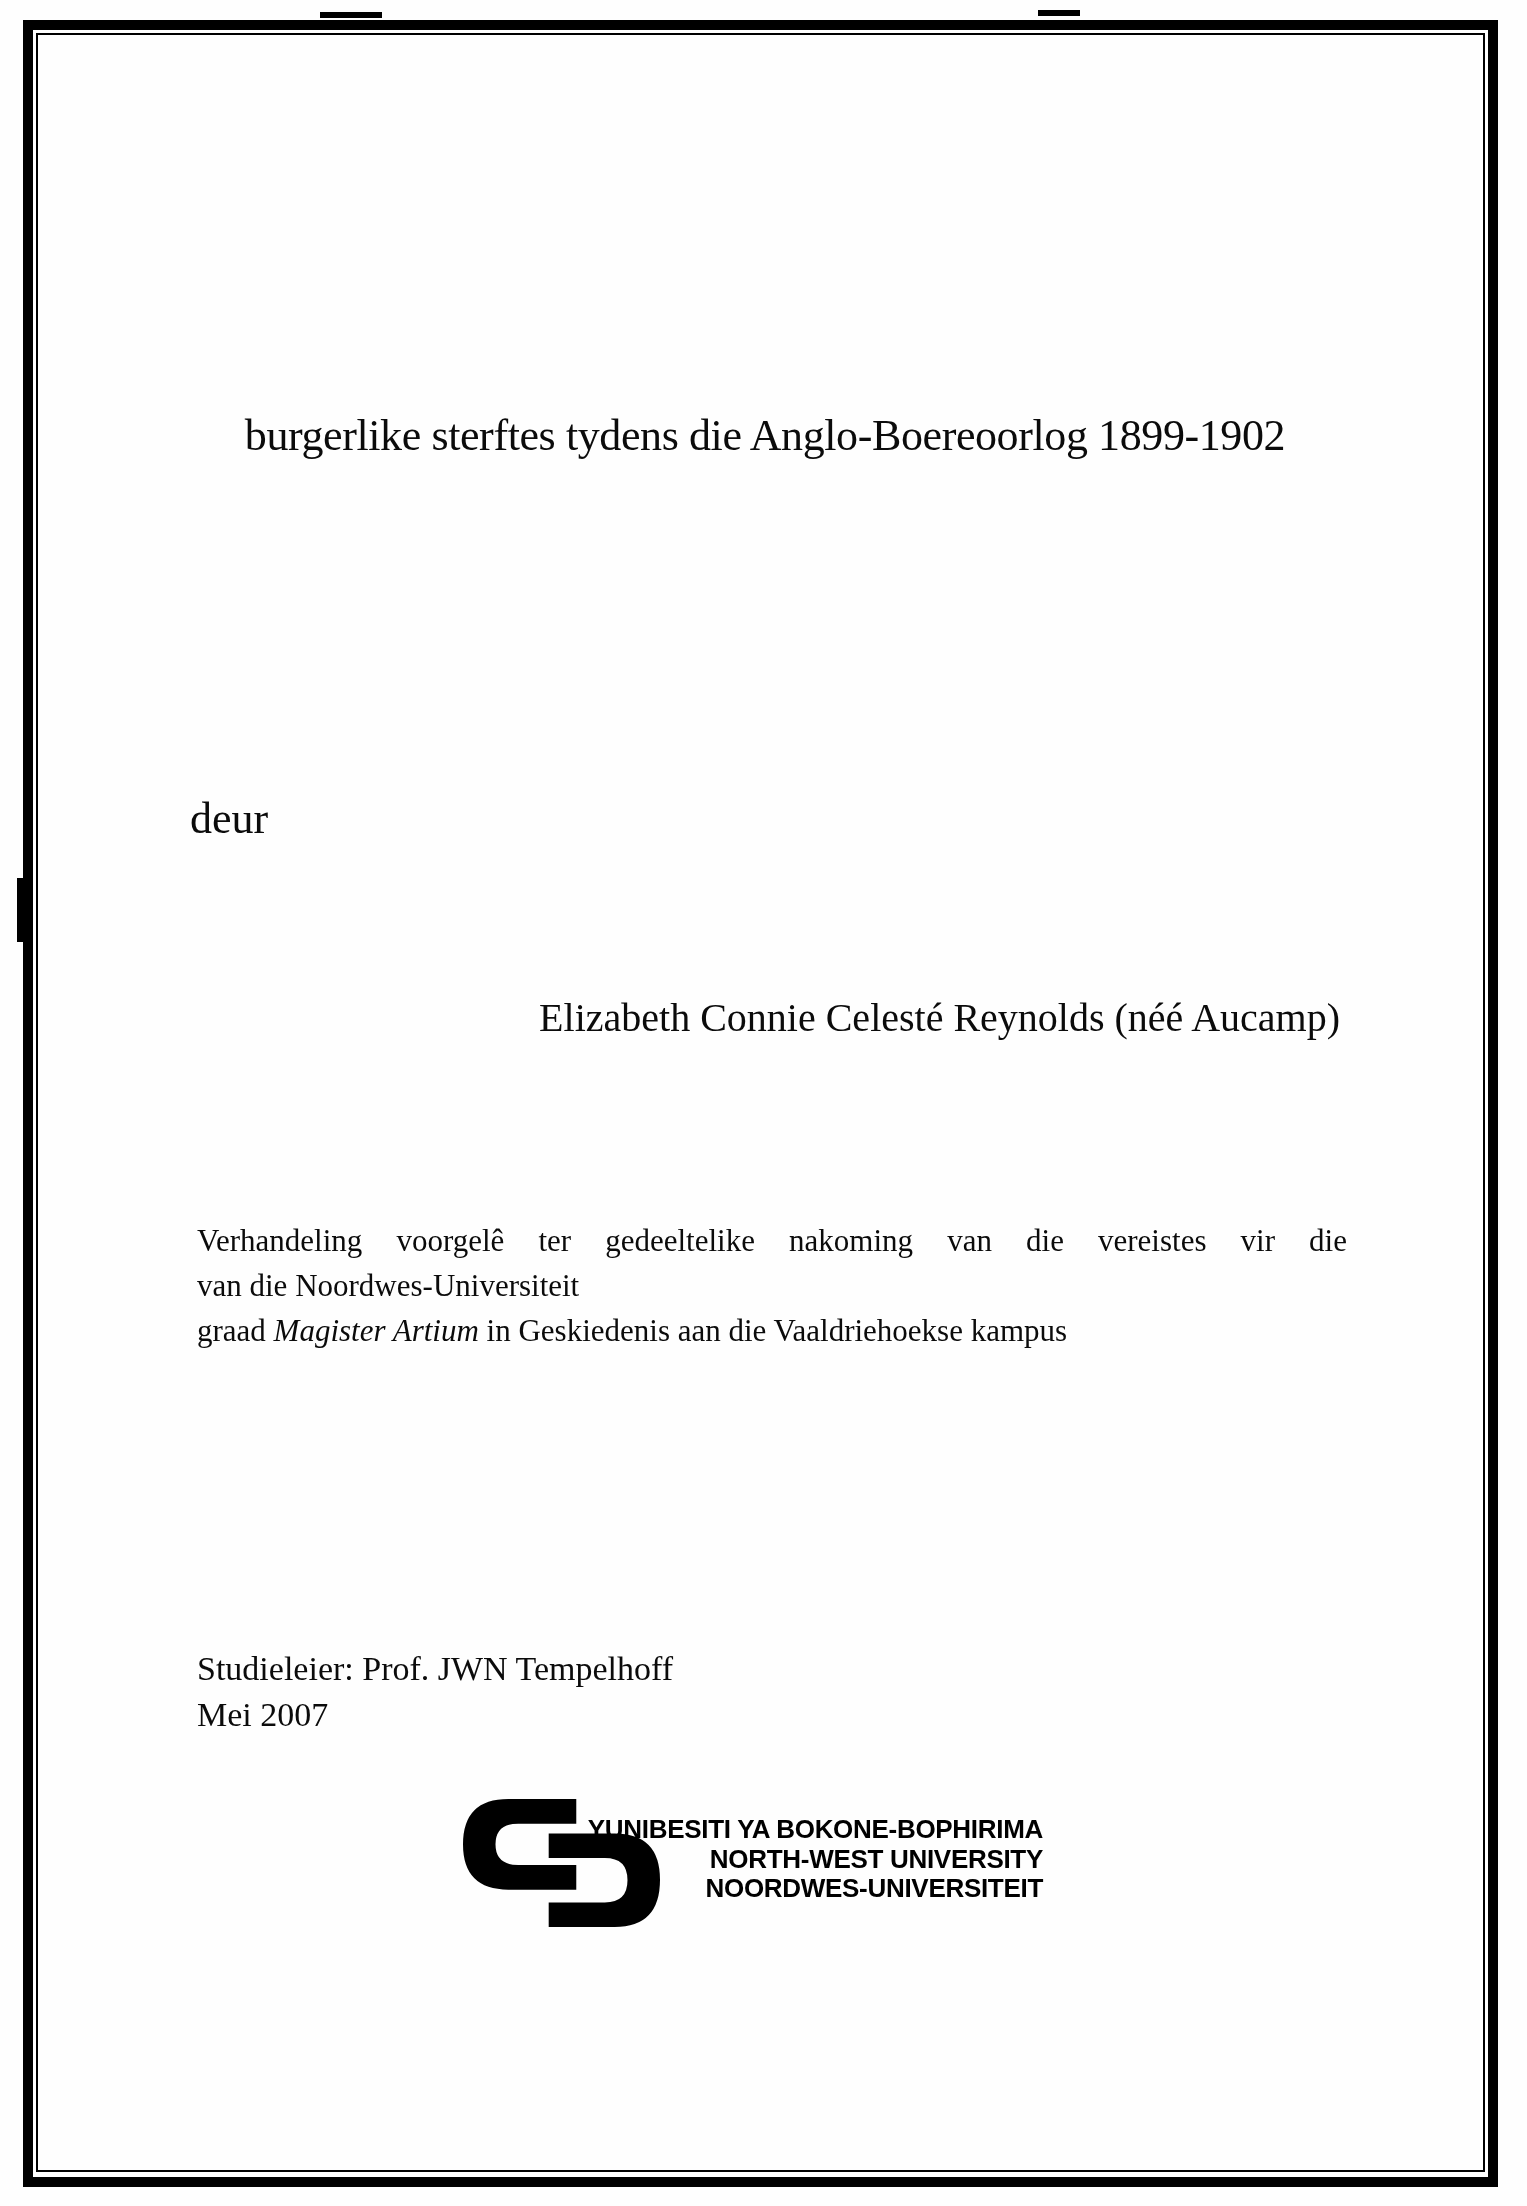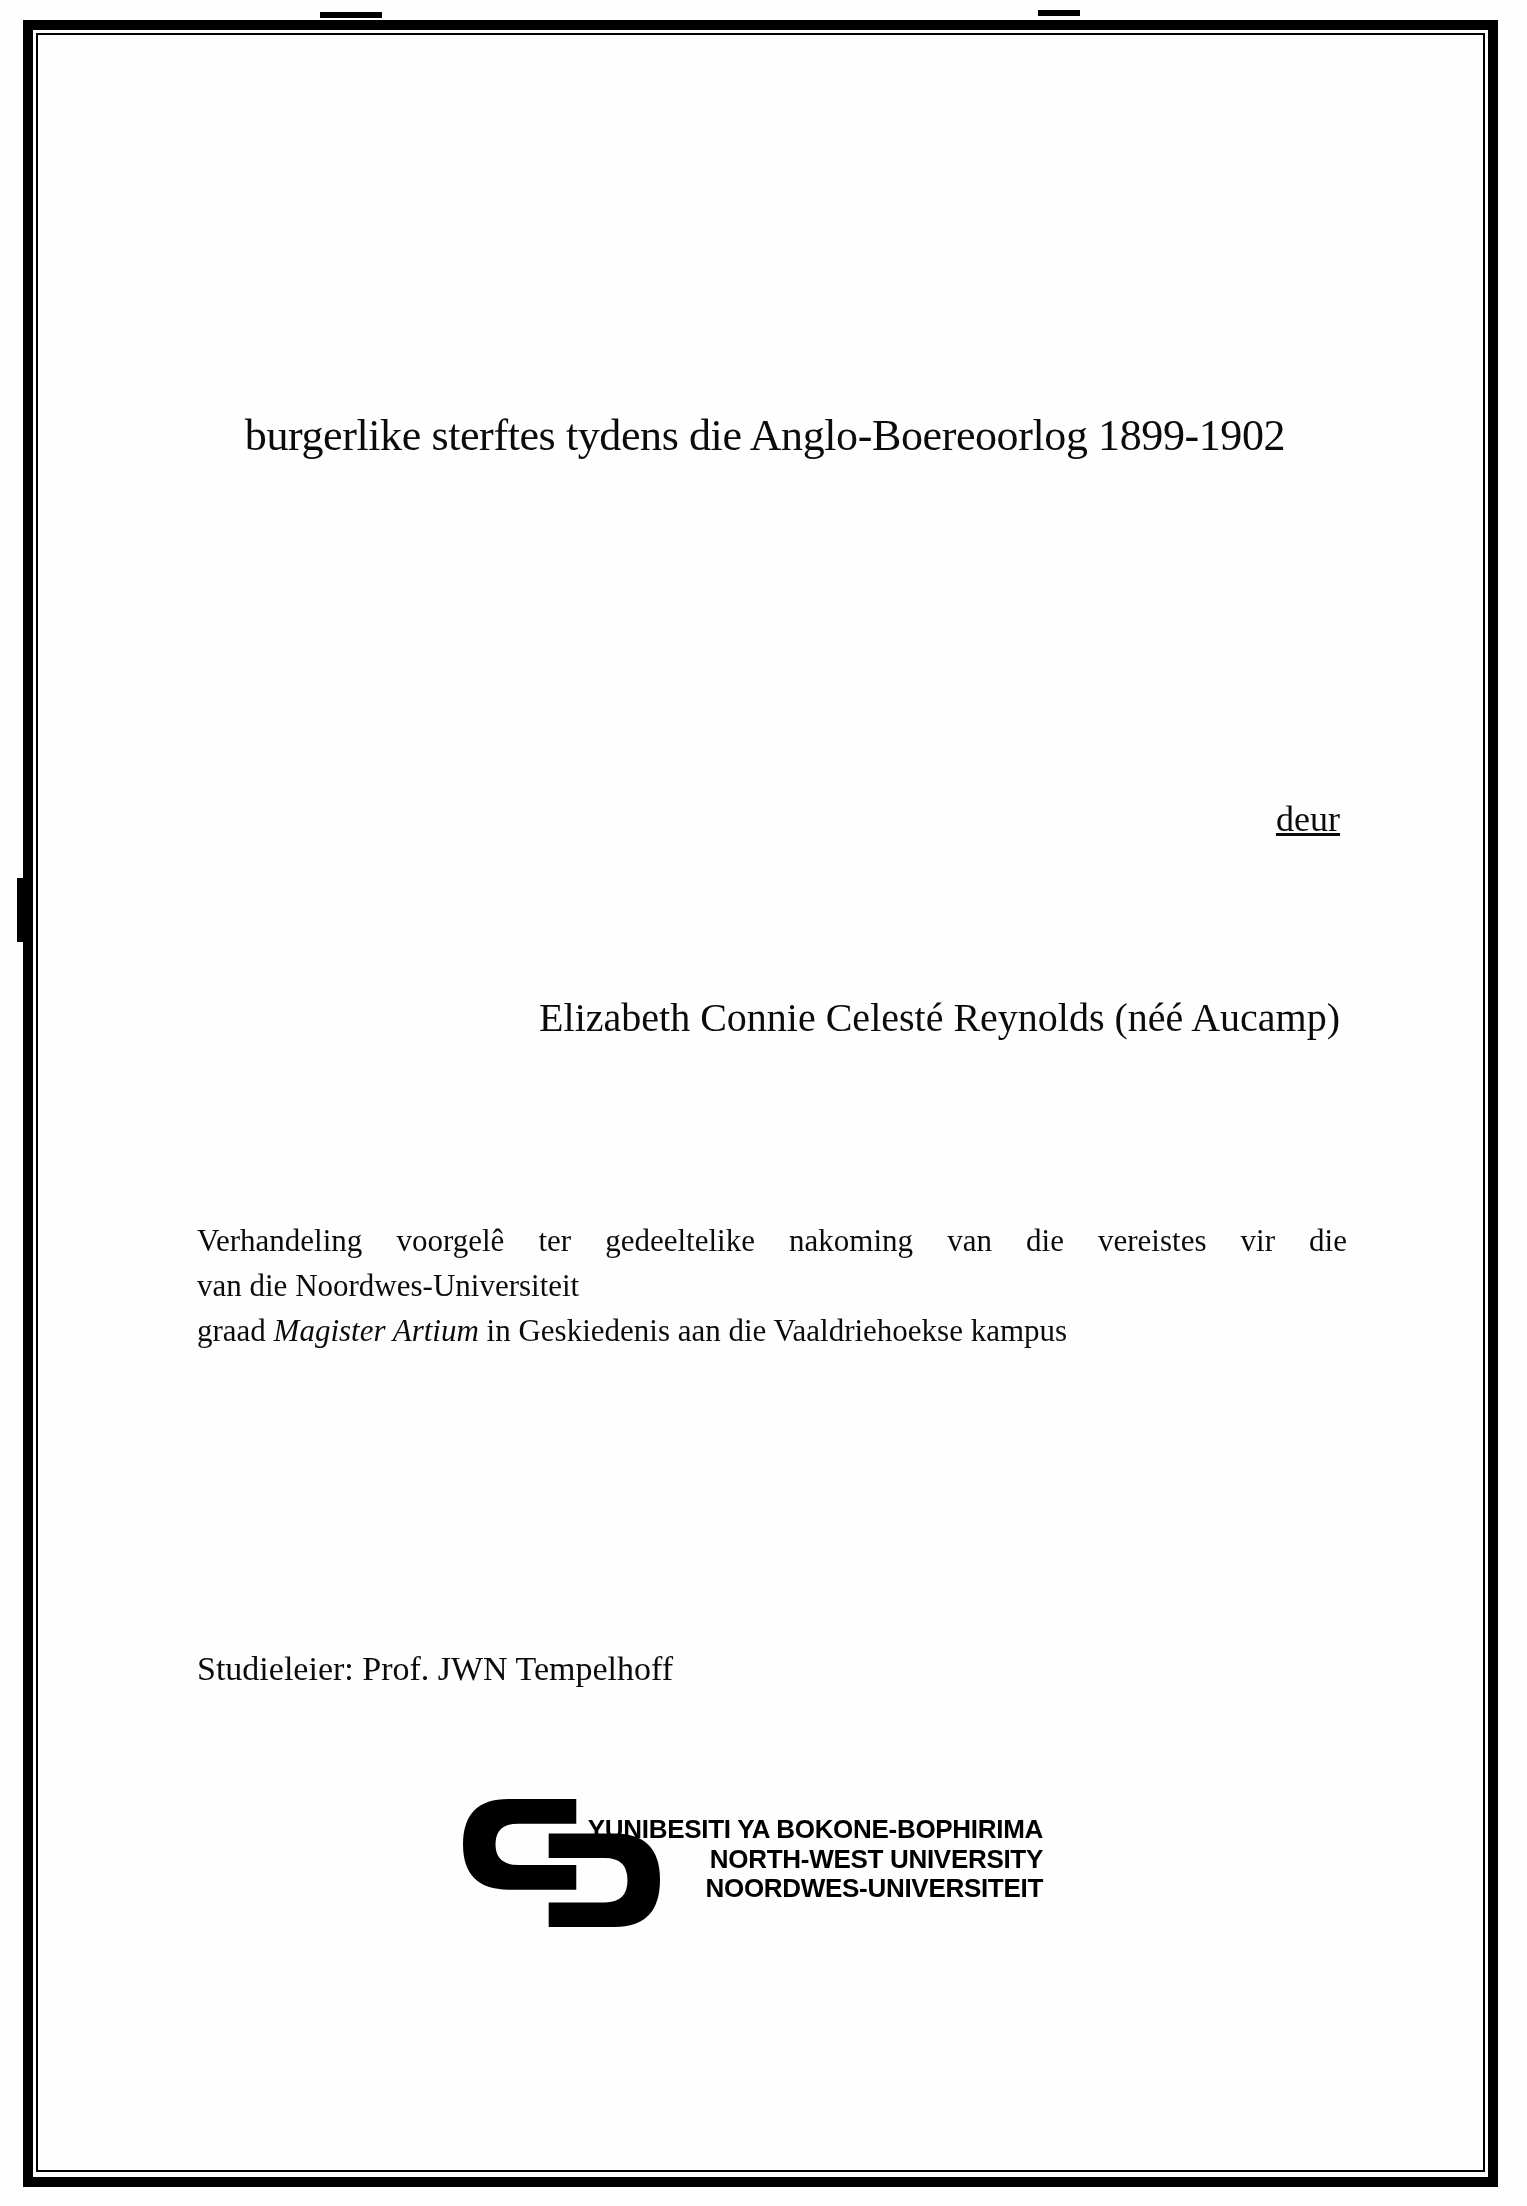--- a/index.html
+++ b/index.html
@@ -34,24 +34,23 @@
     width: 1150px;
     text-align: center;
     font-size: 44px;
     line-height: 72px;
     letter-spacing: -0.4px;
   }
   .byline-label {
     position: absolute;
     left: 190px; top: 798px;
     width: 1150px;
-    text-align: right;
-    font-size: 36px;
+    text-align: left;
+    font-size: 44px;
     line-height: 42px;
-    text-decoration: underline;
   }
   .author-line {
     position: absolute;
     left: 190px; top: 994px;
     width: 1150px;
     text-align: right;
     font-size: 40px;
     line-height: 48px;
   }
   .statement {
@@ -121,20 +120,21 @@
   <div class="author-line">Elizabeth Connie Celesté Reynolds (néé Aucamp)</div>
 
   <div class="statement">
     <div class="just">Verhandeling voorgelê ter gedeeltelike nakoming van die vereistes vir die</div>
     <div>van die Noordwes-Universiteit</div>
     <div><span>graad </span><span class="it">Magister Artium</span><span> in Geskiedenis aan die Vaaldriehoekse kampus</span></div>
   </div>
 
   <div class="supervisor-block">
     <div>Studieleier: Prof. JWN Tempelhoff</div>
+    <div>Mei 2007</div>
   </div>
 
   <div class="logo">
     <svg class="logo-mark" viewBox="0 0 200 135" aria-hidden="true">
 
       <path fill="#000" d="M115,0 H46 Q0,0 0,46 Q0,92 46,92 H115 V67 H56 Q33,67 33,46 Q33,25 56,25 H115 Z"></path>
 
       <path fill="#000" d="M87,130 H154 Q200,130 200,82 Q200,35 154,35 H87 V60 H144 Q167,60 167,82.5 Q167,105 144,105 H87 Z"></path>
     </svg>
     <div class="logo-text">

